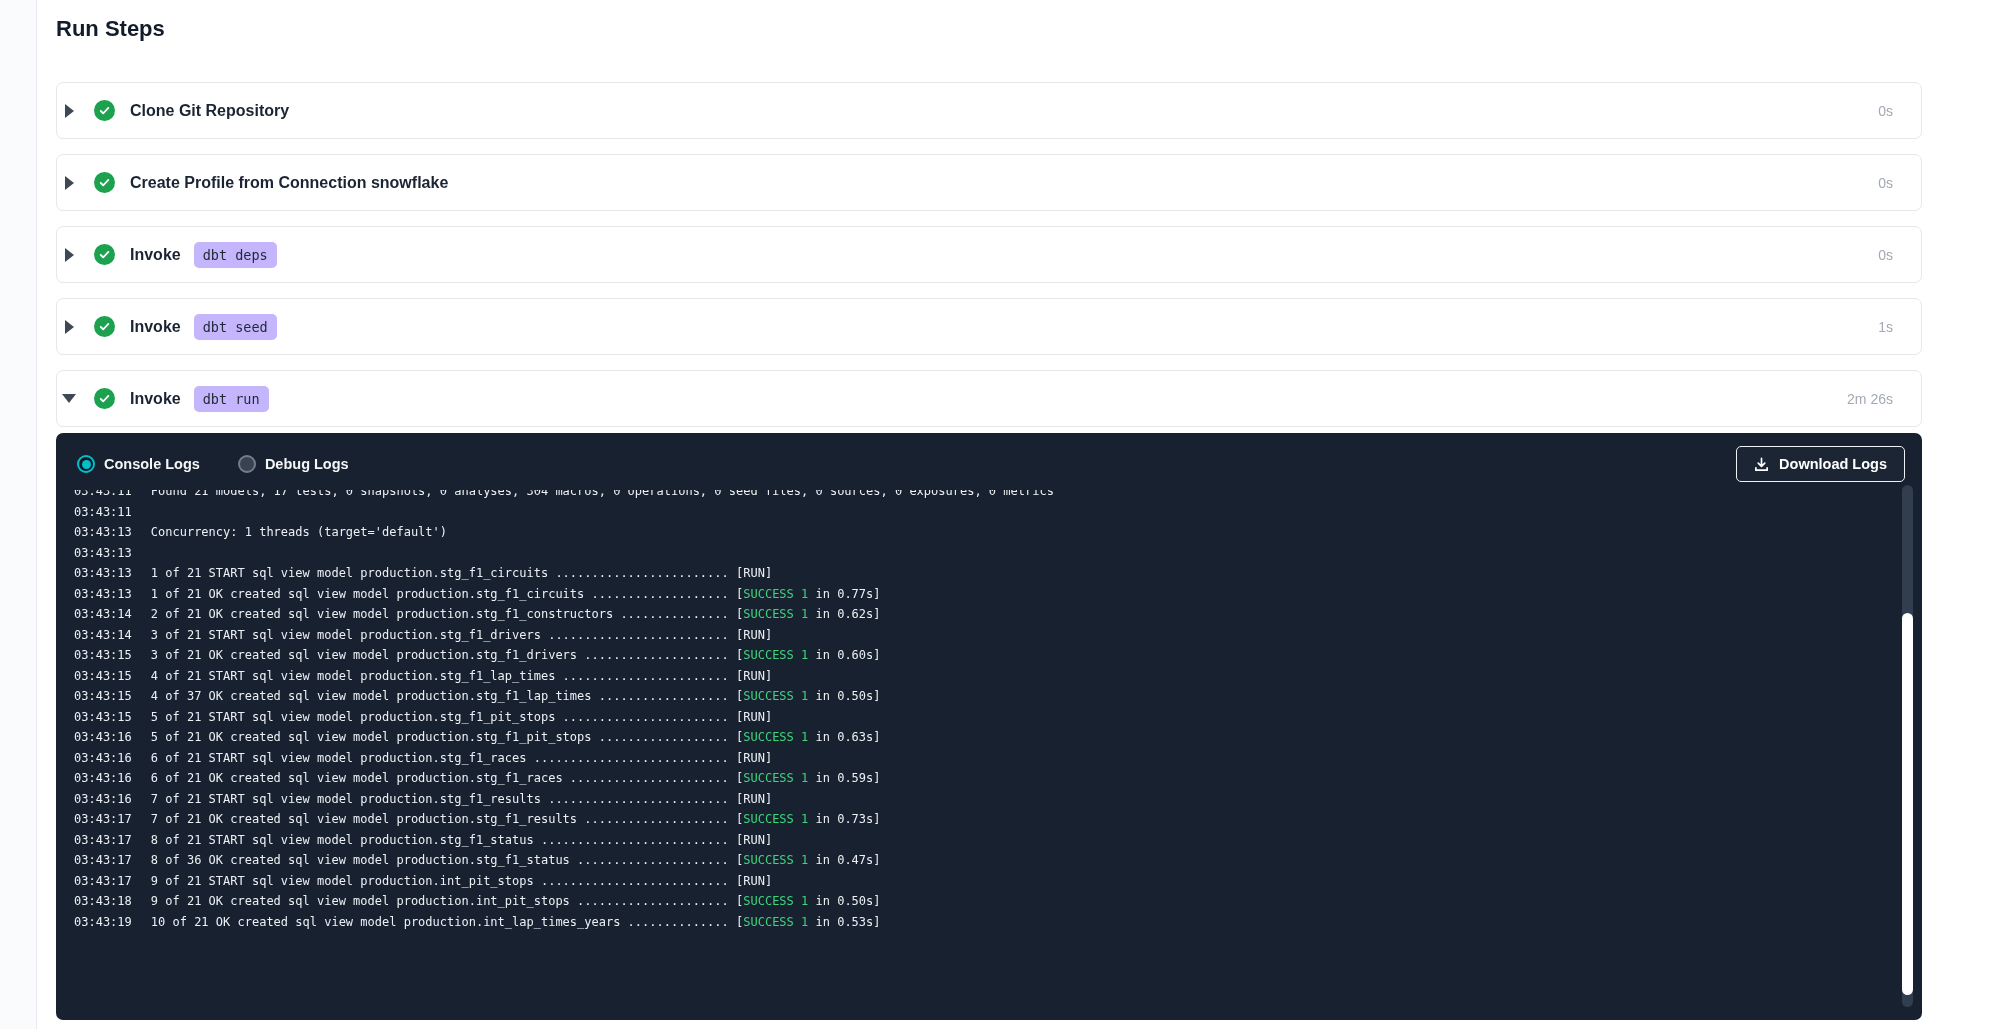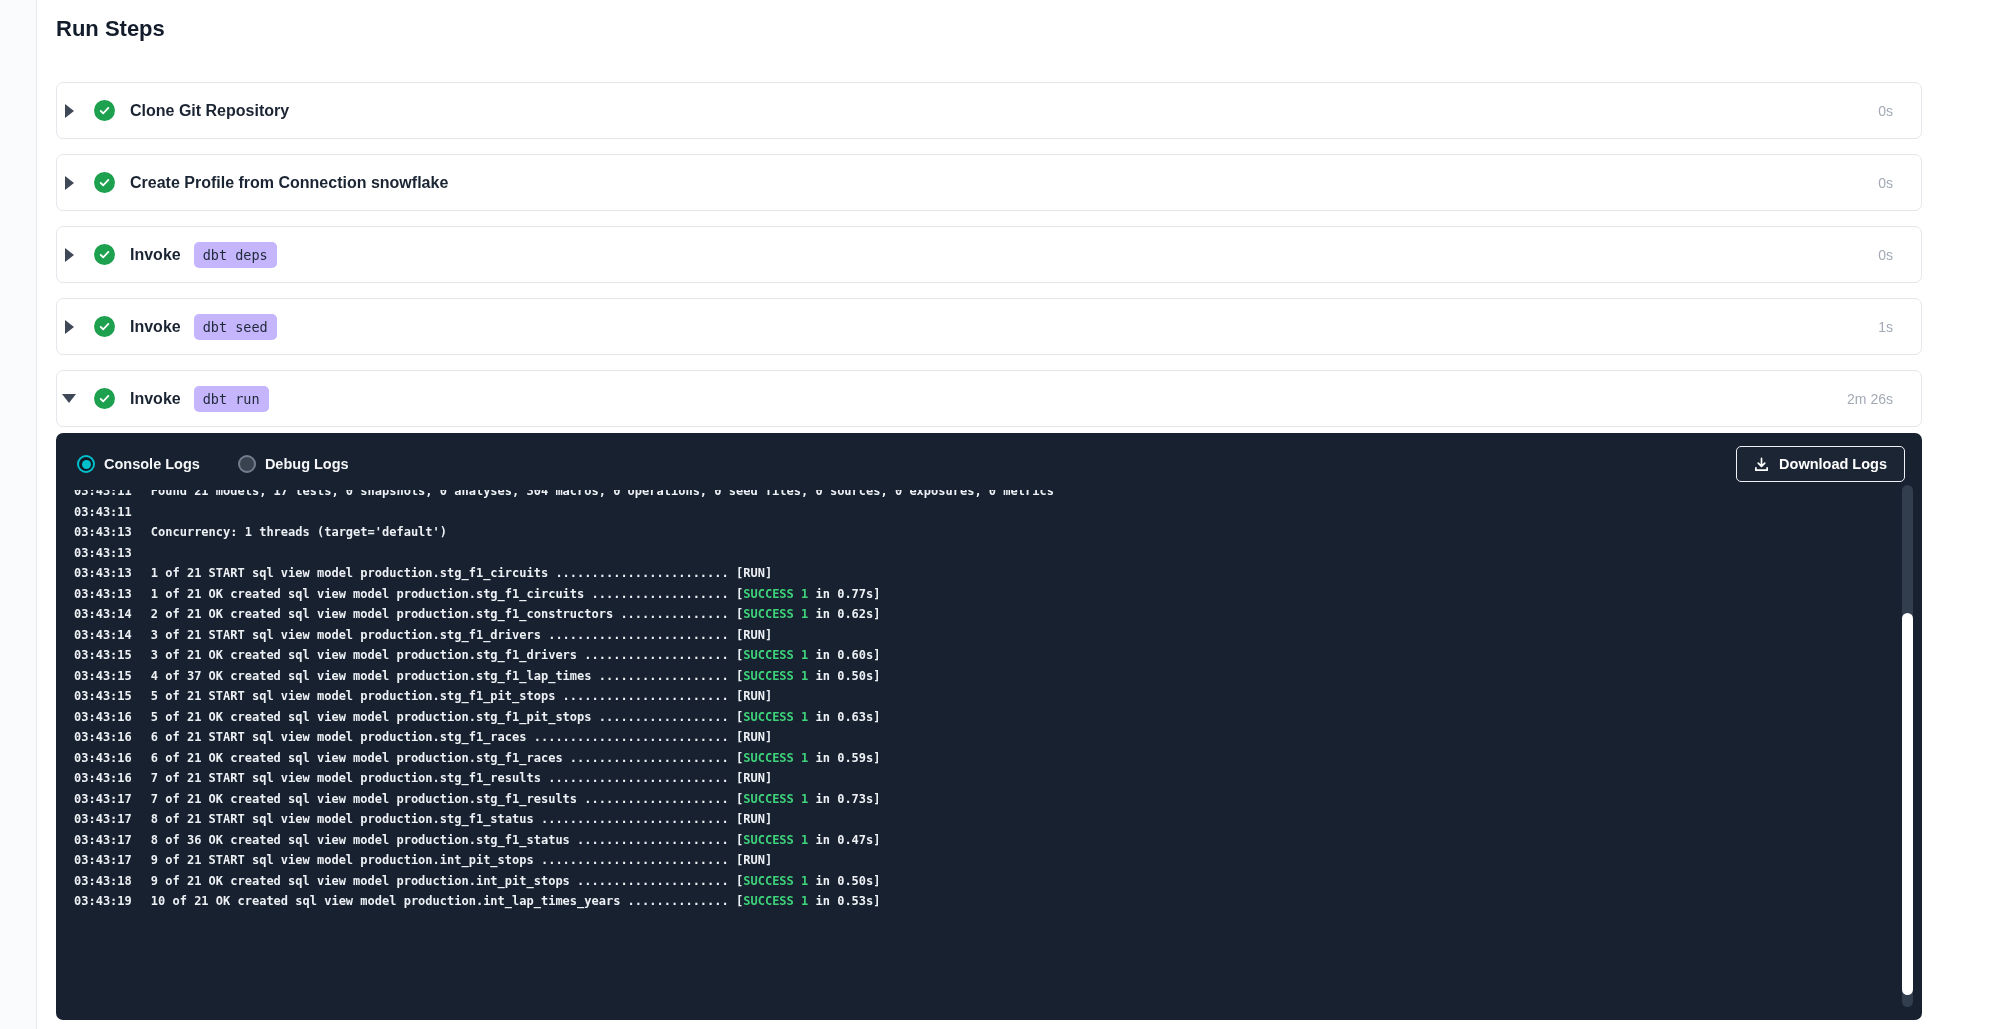--- a/index.html
+++ b/index.html
@@ -75,21 +75,21 @@
     margin-left: auto; display: flex; align-items: center; gap: 10px;
     background: #1b2533; border: 1px solid #eef1f5; border-radius: 5px;
     color: #ffffff; font-family: "Liberation Sans", sans-serif;
     font-size: 14.5px; font-weight: bold;
     padding: 9px 17px; cursor: pointer; justify-content: space-between;
   }
   .log-viewport { height: 521px; overflow: hidden; padding-left: 18px; }
   .log-lines { margin-top: -9px; }
   .log-line {
     font-family: "DejaVu Sans Mono", monospace;
-    font-size: 12px; font-weight: bold; line-height: 20.5px;
+    font-size: 12px; font-weight: normal; line-height: 20.5px;
     color: #edf1f5; white-space: pre;
   }
   .log-time { margin-right: 19px; }
   .log-success { color: #3ed47b; }
   
   .scroll-track {
     position: absolute; top: 52px; right: 9px; bottom: 13px; width: 11px;
     background: #323d4d; border-radius: 6px;
   }
   .scroll-thumb {
@@ -197,20 +197,21 @@
       <div class="log-lines">
           <div class="log-line"><span class="log-time">03:43:11</span><span class="log-text">Found 21 models, 17 tests, 0 snapshots, 0 analyses, 304 macros, 0 operations, 0 seed files, 0 sources, 0 exposures, 0 metrics</span></div>
           <div class="log-line"><span class="log-time">03:43:11</span><span class="log-text"></span></div>
           <div class="log-line"><span class="log-time">03:43:13</span><span class="log-text">Concurrency: 1 threads (target='default')</span></div>
           <div class="log-line"><span class="log-time">03:43:13</span><span class="log-text"></span></div>
           <div class="log-line"><span class="log-time">03:43:13</span><span class="log-text">1 of 21 START sql view model production.stg_f1_circuits ........................ </span><span class="log-text">[RUN]</span></div>
           <div class="log-line"><span class="log-time">03:43:13</span><span class="log-text">1 of 21 OK created sql view model production.stg_f1_circuits ................... </span><span class="log-text">[</span><span class="log-success">SUCCESS 1</span><span class="log-text"> in 0.77s]</span></div>
           <div class="log-line"><span class="log-time">03:43:14</span><span class="log-text">2 of 21 OK created sql view model production.stg_f1_constructors ............... </span><span class="log-text">[</span><span class="log-success">SUCCESS 1</span><span class="log-text"> in 0.62s]</span></div>
           <div class="log-line"><span class="log-time">03:43:14</span><span class="log-text">3 of 21 START sql view model production.stg_f1_drivers ......................... </span><span class="log-text">[RUN]</span></div>
           <div class="log-line"><span class="log-time">03:43:15</span><span class="log-text">3 of 21 OK created sql view model production.stg_f1_drivers .................... </span><span class="log-text">[</span><span class="log-success">SUCCESS 1</span><span class="log-text"> in 0.60s]</span></div>
+          <div class="log-line"><span class="log-time">03:43:15</span><span class="log-text">4 of 21 START sql view model production.stg_f1_lap_times ....................... </span><span class="log-text">[RUN]</span></div>
           <div class="log-line"><span class="log-time">03:43:15</span><span class="log-text">4 of 37 OK created sql view model production.stg_f1_lap_times .................. </span><span class="log-text">[</span><span class="log-success">SUCCESS 1</span><span class="log-text"> in 0.50s]</span></div>
           <div class="log-line"><span class="log-time">03:43:15</span><span class="log-text">5 of 21 START sql view model production.stg_f1_pit_stops ....................... </span><span class="log-text">[RUN]</span></div>
           <div class="log-line"><span class="log-time">03:43:16</span><span class="log-text">5 of 21 OK created sql view model production.stg_f1_pit_stops .................. </span><span class="log-text">[</span><span class="log-success">SUCCESS 1</span><span class="log-text"> in 0.63s]</span></div>
           <div class="log-line"><span class="log-time">03:43:16</span><span class="log-text">6 of 21 START sql view model production.stg_f1_races ........................... </span><span class="log-text">[RUN]</span></div>
           <div class="log-line"><span class="log-time">03:43:16</span><span class="log-text">6 of 21 OK created sql view model production.stg_f1_races ...................... </span><span class="log-text">[</span><span class="log-success">SUCCESS 1</span><span class="log-text"> in 0.59s]</span></div>
           <div class="log-line"><span class="log-time">03:43:16</span><span class="log-text">7 of 21 START sql view model production.stg_f1_results ......................... </span><span class="log-text">[RUN]</span></div>
           <div class="log-line"><span class="log-time">03:43:17</span><span class="log-text">7 of 21 OK created sql view model production.stg_f1_results .................... </span><span class="log-text">[</span><span class="log-success">SUCCESS 1</span><span class="log-text"> in 0.73s]</span></div>
           <div class="log-line"><span class="log-time">03:43:17</span><span class="log-text">8 of 21 START sql view model production.stg_f1_status .......................... </span><span class="log-text">[RUN]</span></div>
           <div class="log-line"><span class="log-time">03:43:17</span><span class="log-text">8 of 36 OK created sql view model production.stg_f1_status ..................... </span><span class="log-text">[</span><span class="log-success">SUCCESS 1</span><span class="log-text"> in 0.47s]</span></div>
           <div class="log-line"><span class="log-time">03:43:17</span><span class="log-text">9 of 21 START sql view model production.int_pit_stops .......................... </span><span class="log-text">[RUN]</span></div>

